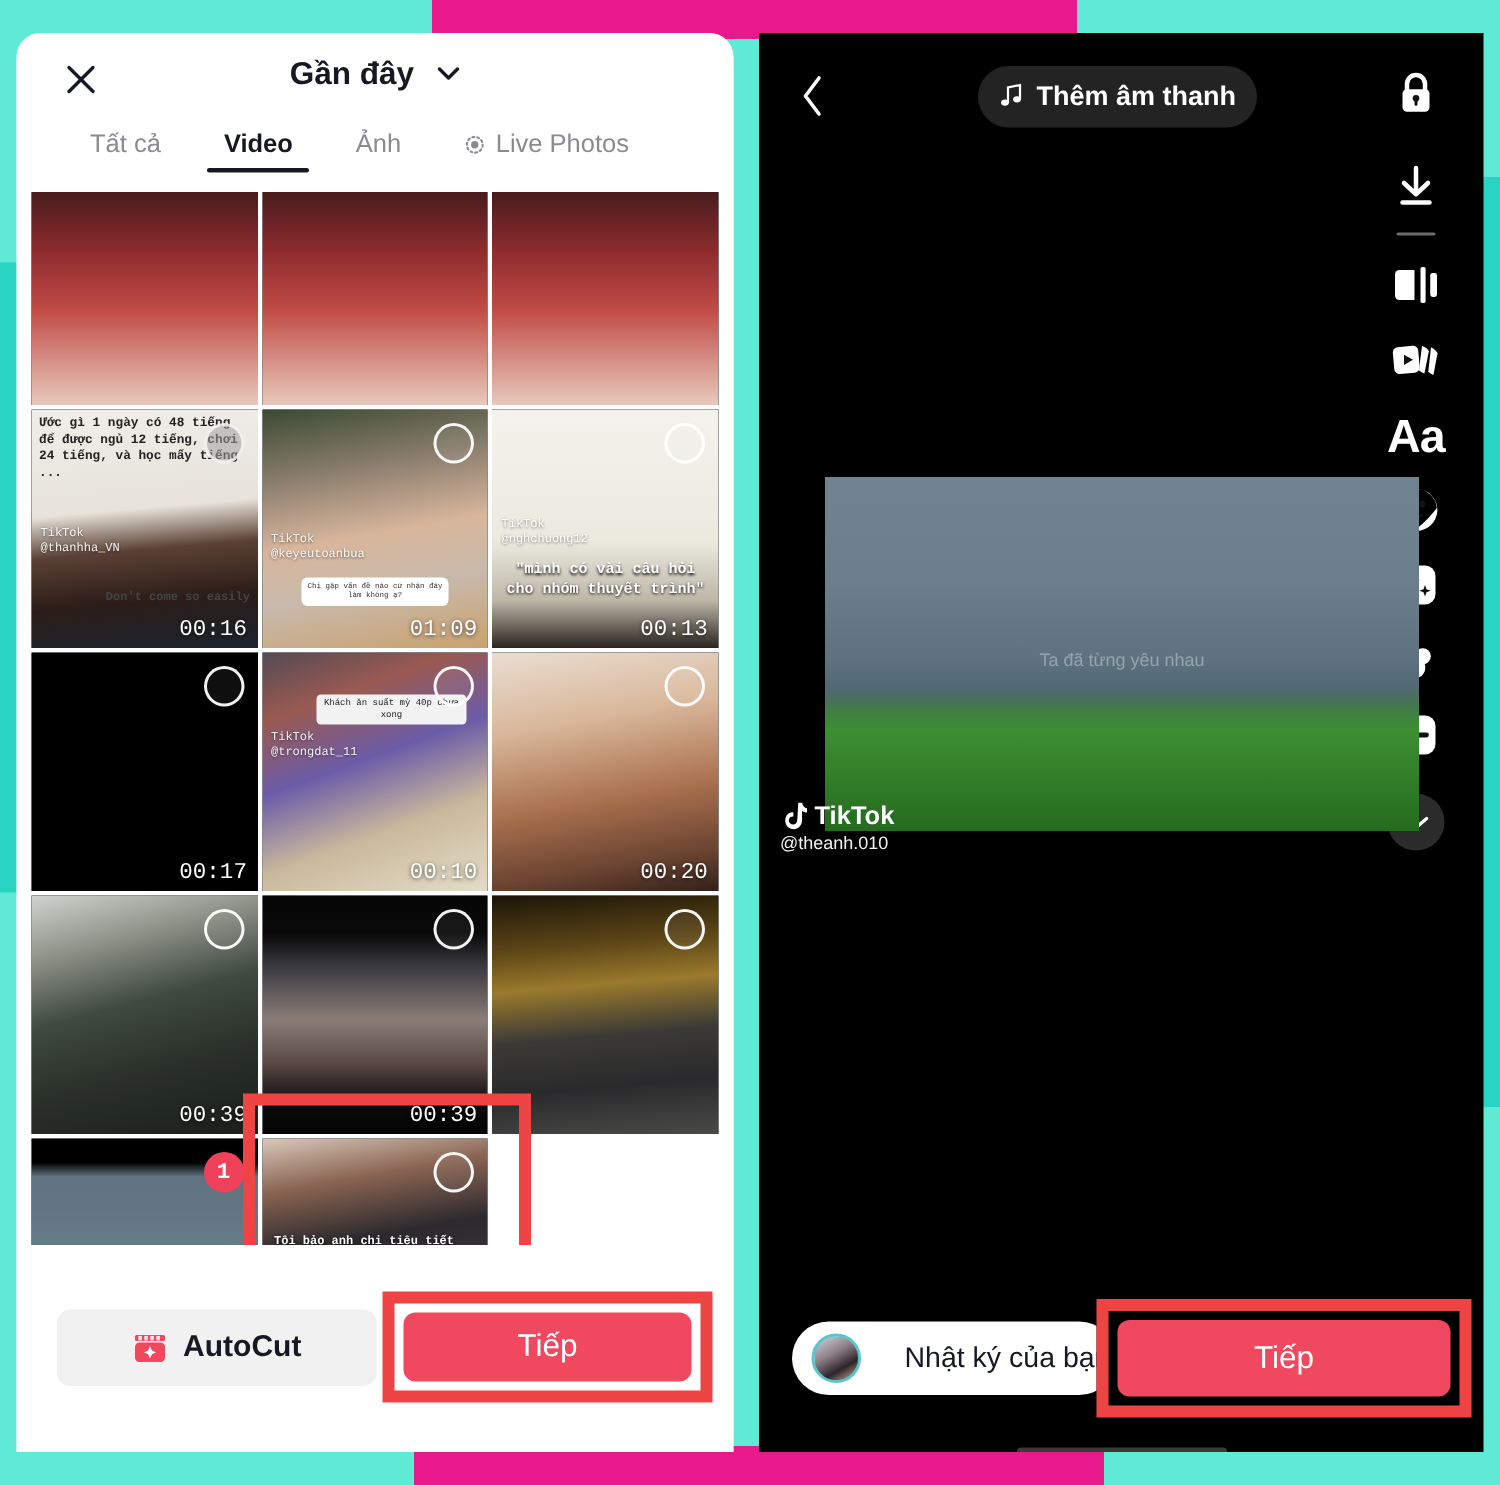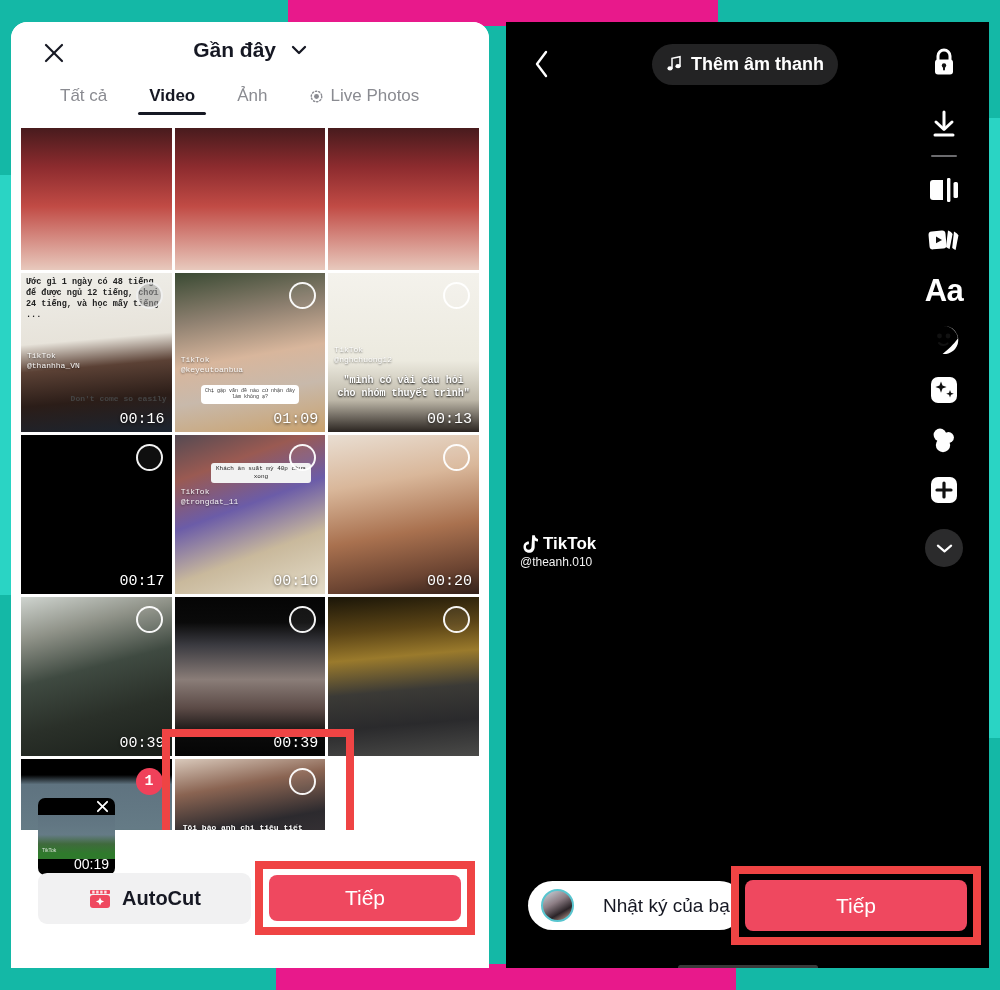--- a/index.html
+++ b/index.html
@@ -4,21 +4,21 @@
 <style>
   * { box-sizing: border-box; margin: 0; padding: 0; }
   html, body {
     width: 1000px; height: 990px;
     font-family: "Liberation Sans", sans-serif;
     overflow: hidden;
     background: #1d9bf6;
   }
 
   
-  #frame { position: relative; width: 1000px; height: 990px; background: #14b8a6; }
+  #frame { position: relative; width: 1000px; height: 990px; background: #5eead4; }
   .band-magenta-top   { position:absolute; left:288px; top:0;   width:430px; height:26px; background:#e8198b; }
   .band-magenta-bottom{ position:absolute; left:276px; bottom:0;width:460px; height:26px; background:#e8198b; }
   .band-teal-left  { position:absolute; left:0;   top:175px; width:13px; height:420px; background:#2ad4c4; }
   .band-teal-right { position:absolute; right:0;  top:118px; width:25px; height:620px; background:#2ad4c4; }
 
   
   .panel { position:absolute; top:22px; height:946px; overflow:hidden; }
   #panel-left  { left:11px;  width:478px; background:#ffffff; border-radius:16px 16px 0 0; }
   #panel-right { left:506px; width:483px; background:#000000; }
 
@@ -380,31 +380,20 @@
           <div class="sel"></div>
 
         </div>
 
       </div>
 
       <div id="sel-highlight"></div>
     </div>
 
     <div id="left-bottom">
-      <div id="mini-thumb">
-        <div class="art"></div>
-        <div class="wm">TikTok</div>
-        <div class="x">
-          <svg width="13" height="13" viewBox="0 0 14 14" aria-hidden="true">
-            <line x1="2" y1="2" x2="12" y2="12" stroke="#fff" stroke-width="2" stroke-linecap="round"></line>
-            <line x1="12" y1="2" x2="2" y2="12" stroke="#fff" stroke-width="2" stroke-linecap="round"></line>
-          </svg>
-        </div>
-        <div class="dur">00:19</div>
-      </div>
 
       <div id="autocut-btn">
         <span class="autocut-icon">
           <svg width="24" height="24" viewBox="0 0 24 24" aria-hidden="true">
             <rect x="2" y="3" width="20" height="4" rx="1" fill="#ef485f"></rect>
             <rect x="2" y="8" width="20" height="13" rx="3" fill="#ef485f"></rect>
             <rect x="4.2" y="3.6" width="2.4" height="3" fill="#fff" opacity=".85"></rect>
             <rect x="8.2" y="3.6" width="2.4" height="3" fill="#fff" opacity=".85"></rect>
             <rect x="12.2" y="3.6" width="2.4" height="3" fill="#fff" opacity=".85"></rect>
             <rect x="16.2" y="3.6" width="2.4" height="3" fill="#fff" opacity=".85"></rect>
@@ -518,20 +507,24 @@
         </svg>
       </div>
 
       <div id="rail-collapse">
         <svg width="17" height="11" viewBox="0 0 18 11" aria-hidden="true">
           <polyline points="2,2.5 9,8.5 16,2.5" fill="none" stroke="#fff" stroke-width="2.3" stroke-linecap="round" stroke-linejoin="round"></polyline>
         </svg>
       </div>
     </div>
 
+    <div id="video-preview">
+      <div class="caption">Ta đã từng yêu nhau</div>
+      <div class="grass"></div>
+    </div>
 
     <div id="preview-wm">
       <div class="brand">
         <svg width="18" height="20" viewBox="0 0 18 20" aria-hidden="true">
           <path d="M12.2 1.2h2.6c.3 2 1.4 3.4 3.2 3.7v2.7c-1.3 0-2.4-.4-3.3-1v6.3c0 3.4-2.4 5.9-5.6 5.9S3.5 16.3 3.5 13s2.4-5.7 5.4-5.5v2.8c-1.6-.2-3 .9-3 2.6 0 1.6 1.2 2.8 2.8 2.8 1.6 0 2.8-1.2 2.8-3z" fill="#fff"></path>
         </svg>
         <span>TikTok</span>
       </div>
       <div class="handle">@theanh.010</div>
     </div>

